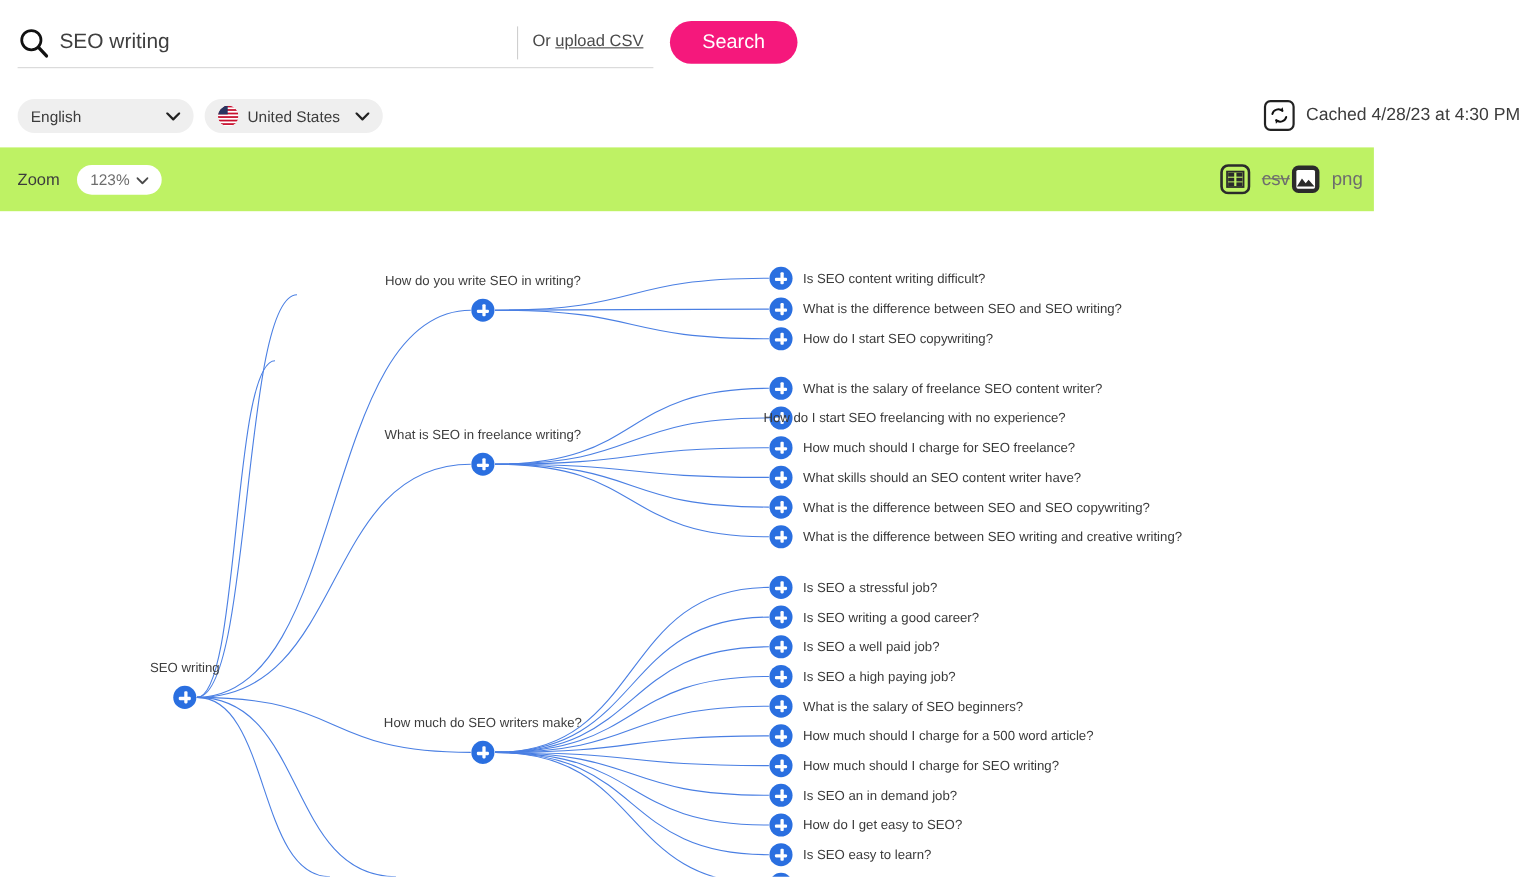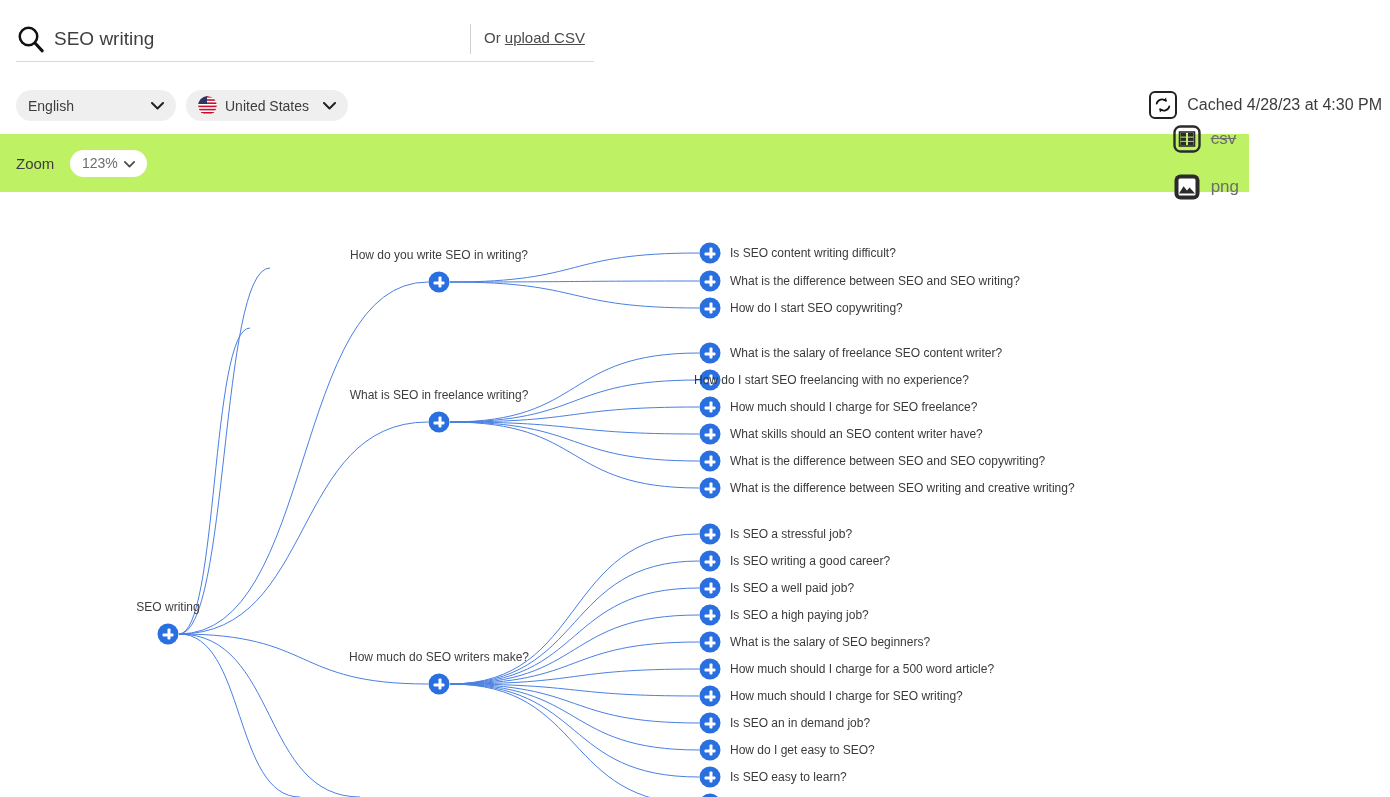--- a/index.html
+++ b/index.html
@@ -100,21 +100,21 @@
   .zoom-pill {
     position: absolute; left: 70px;
     height: 27px; min-width: 76px;
     background: #fff; border-radius: 14px;
     display: flex; align-items: center; justify-content: center;
     gap: 6px; font-size: 14px; color: #6d6d6d; cursor: pointer;
     padding: 0 12px;
   }
   .export-group {
     position: absolute; right: 10px;
-    display: flex; align-items: flex-start; gap: 20px; flex-direction: column;
+    display: flex; align-items: flex-end; gap: 0;
   }
   .export-item { display: flex; align-items: center; gap: 10px; cursor: pointer; }
   .export-item span { font-size: 17px; color: #6d6d6d; }
   .export-item span.struck { text-decoration: line-through; }
 
   
   .canvas {
     position: absolute; top: 208px; left: 0;
     width: 1390px; height: 589px;
     background: #fff; overflow: hidden;
@@ -152,20 +152,21 @@
 <div class="search-row">
   <div class="search-field">
     <svg class="search-icon" viewBox="0 0 24 24">
       <circle cx="10" cy="10" r="7" fill="none" stroke="#111" stroke-width="2"></circle>
       <line x1="15.2" y1="15.2" x2="21" y2="21.5" stroke="#111" stroke-width="2.4" stroke-linecap="round"></line>
     </svg>
     <input class="search-input" type="text" id="searchInput" placeholder="Enter a keyword" value="SEO writing" style="">
   </div>
   <div class="divider-v"></div>
   <div class="or-upload"><span>Or </span><a>upload CSV</a></div>
+  <button class="search-btn">Search</button>
 </div>
 
 <div class="filter-row">
 
   <div class="pill pill-lang">
     <span>English</span>
     <span class="chev">
       <svg width="13" height="8" viewBox="0 0 13 8">
           <path d="M1 1l5.5 5.5L12 1" fill="none" stroke="#222" stroke-width="2" stroke-linecap="round" stroke-linejoin="round"></path>
         </svg>

